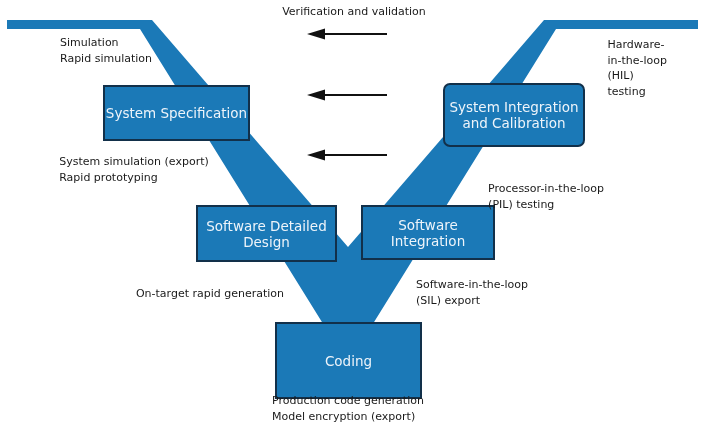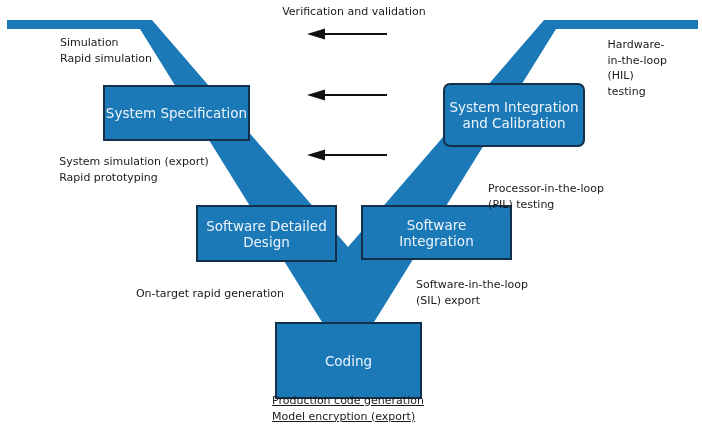--- a/index.html
+++ b/index.html
@@ -47,26 +47,26 @@
     line-height: 15.5px;
     color: #1a1a1a;
   }
   #title            { left: 354px; top:   4px; }
   #lbl-simulation   { left: 106px; top:  35px; }
   #lbl-hil          { left: 619px; top:  37px; margin-left: 20px; }
   #lbl-syssim       { left: 134px; top: 154px; }
   #lbl-pil          { left: 546px; top: 157px; margin-top: 24px; }
   #lbl-ontarget     { left: 210px; top: 286px; }
   #lbl-sil          { left: 472px; top: 277px; }
-  #lbl-production   { left: 348px; top: 393px; text-decoration: underline; }
+  #lbl-production   { left: 348px; top: 393px; }
 
   #box-system-spec      { left: 103px; top:  85px; width: 147px; height: 56px; }
   #box-system-int       { left: 443px; top:  83px; width: 142px; height: 64px; border-radius: 7px; }
   #box-sw-detail        { left: 196px; top: 205px; width: 141px; height: 57px; align-items: center; }
-  #box-sw-int           { left: 361px; top: 205px; width: 151px; height: 55px; }
+  #box-sw-int           { left: 361px; top: 205px; width: 134px; height: 55px; }
   #box-coding           { left: 275px; top: 322px; width: 147px; height: 77px; }
 </style>
 </head>
 <body>
 
 <div class="canvas">
 
   <svg class="band-svg" width="702" height="432" viewBox="0 0 702 432">
 
     <polygon points="7,20 152,20 348,247 544,20 698,20 698,29 556,29 348,364 140,29 7,29" fill="#1b79b7"></polygon>

